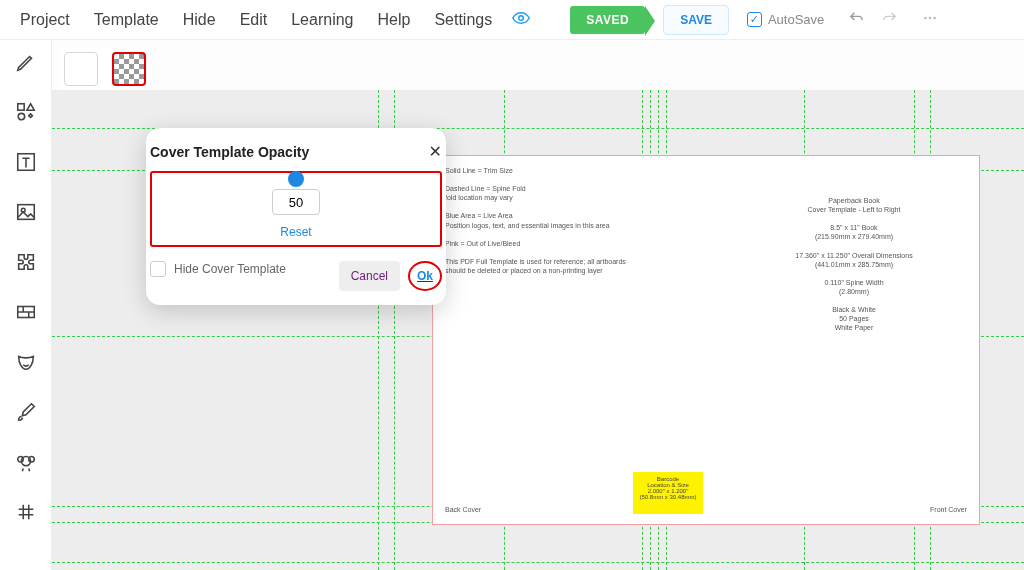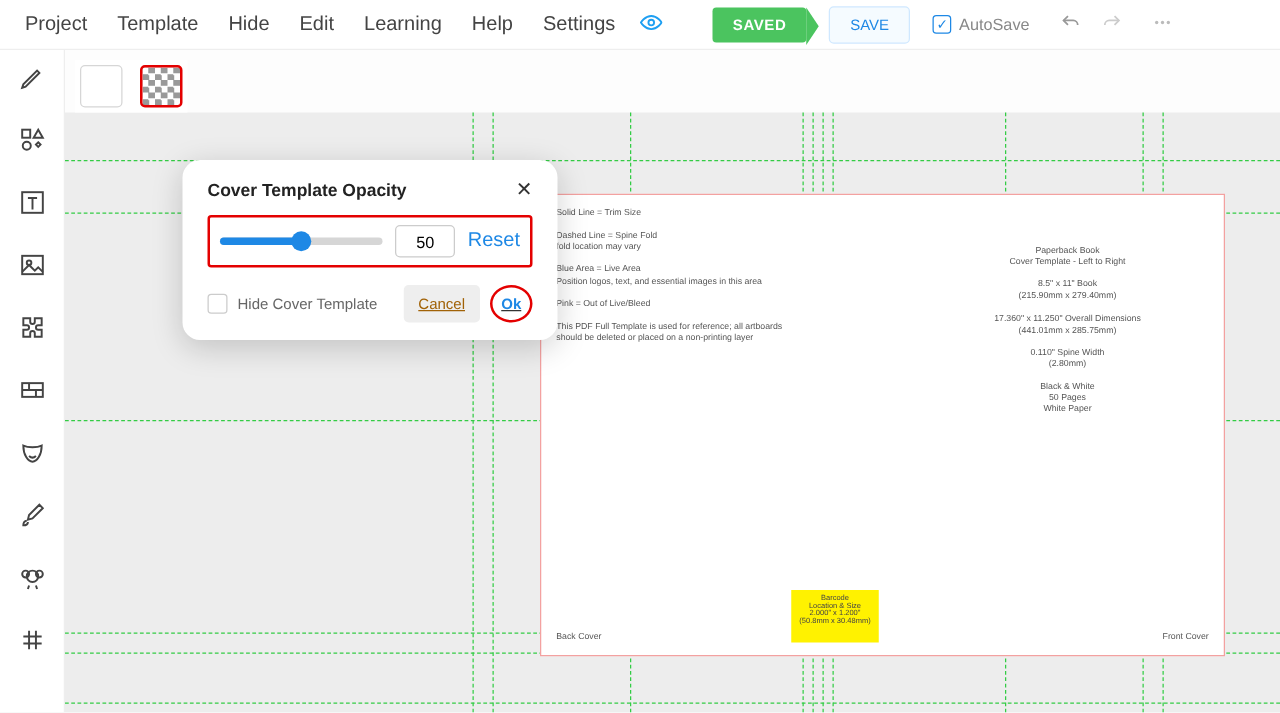--- a/index.html
+++ b/index.html
@@ -2,56 +2,56 @@
 <html><head>
 <meta charset="utf-8">
 <style>
   * { box-sizing: border-box; margin: 0; padding: 0; }
   body { font-family: -apple-system, BlinkMacSystemFont, "Segoe UI", Arial, sans-serif; font-size: 13px; color: #333; background: #fff; width: 1024px; height: 570px; overflow: hidden; }
   .topbar { height: 40px; display: flex; align-items: center; padding: 0 10px; border-bottom: 1px solid #eee; gap: 4px; }
   .menu-item { padding: 6px 10px; cursor: pointer; color: #444; font-size: 16px; }
   .eye-icon { color: #1e9ff2; margin-left: 6px; margin-right: 36px; }
   .saved-btn { background: #4bc45f; color: #fff; font-weight: 700; padding: 7px 16px; border-radius: 3px; letter-spacing: .5px; font-size: 12px; position: relative; }
   .saved-btn::after { content:""; position:absolute; right:-10px; top:0; bottom:0; width:0; border-left:10px solid #4bc45f; border-top:15px solid transparent; border-bottom:15px solid transparent; }
-  .save-btn { margin-left: 14px; color: #1e88e5; font-weight: 400; padding: 7px 16px; border:1px solid #cfe8ff; border-radius:4px; background:#f5fbff; font-size:12px;}
+  .save-btn { margin-left: 14px; color: #1e88e5; font-weight: 700; padding: 7px 16px; border:1px solid #cfe8ff; border-radius:4px; background:#f5fbff; font-size:12px;}
   .autosave { display:flex; align-items:center; gap:6px; margin-left: 14px; color:#888; }
   .autosave-check { width:15px; height:15px; border:1px solid #1e88e5; border-radius:3px; display:flex; align-items:center; justify-content:center; color:#1e88e5; font-size:11px; }
   .undo-redo { display:flex; align-items:center; gap:16px; margin-left: 20px; color:#999; }
   .more-dots { margin-left: 20px; color:#bbb; }
   .app-body { display:flex; height: calc(100% - 40px); }
   .sidebar { width: 52px; background:#fff; border-right:1px solid #eee; display:flex; flex-direction:column; align-items:center; padding-top:10px; gap:26px; }
   .side-ico { width:24px; height:24px; color:#444; display:flex; align-items:center; justify-content:center; }
   .side-ico svg { width:22px; height:22px; stroke:#444; fill:none; stroke-width:1.7; }
   .canvas-wrap { flex:1; position:relative; background:#fdfdfd; }
   .tool-row { position:absolute; top:8px; left:8px; display:flex; gap:14px; z-index:3; background:#fff; padding:4px; }
   .tool-swatch { width:34px; height:34px; border:1px solid #d6d6d6; border-radius:4px; background:#fff; }
   .tool-checker { width:34px; height:34px; border:2px solid #e40000; border-radius:4px; background:
     repeating-conic-gradient(#999 0 25%, #fff 0 50%) 50%/10px 10px; }
   .canvas { position:absolute; inset:0; background:#ededed; margin-top:50px; }
   .grid-h, .grid-v { position:absolute; background:transparent; }
   .grid-h { left:0; right:0; height:0; border-top:1.5px dashed #33cc44; }
   .grid-v { top:0; bottom:0; width:0; border-left:1.5px dashed #33cc44; }
   .cover-area { position:absolute; left:380px; top:65px; width:548px; height:370px; background:#fff; border:1.5px solid #f3a1a0; }
   .cover-txt { position:absolute; font-size:7px; color:#555; line-height:1.3; }
   .barcode-box { position:absolute; left:200px; top:316px; width:70px; height:42px; background:#fff200; font-size:6px; text-align:center; padding-top:4px; color:#444; }
-  .dialog { position:absolute; left:94px; top:88px; width:300px; background:#fff; border-radius:14px; box-shadow: 0 6px 25px rgba(0,0,0,0.18); padding:14px 20px; z-index:10; }
+  .dialog { position:absolute; left:94px; top:88px; width:300px; background:#fff; border-radius:14px; box-shadow: 0 6px 25px rgba(0,0,0,0.18); padding:14px 4px; z-index:10; }
   .dlg-title-row { display:flex; justify-content:space-between; align-items:center; margin-bottom:10px; }
   .dlg-title { font-weight:700; font-size:14px; color:#222; }
   .dlg-close { font-size:16px; color:#333; cursor:pointer; }
-  .slider-row { display:flex; align-items:center; gap:10px; border:2px solid #e40000; padding:6px 8px; border-radius:3px; margin-bottom:14px; }
+  .slider-row { display:flex; align-items:center; gap:10px; border:2px solid #e40000; padding:6px 8px; border-radius:3px; margin-bottom:14px;flex-direction:column; }
   .slider { flex:1; position:relative; height:6px; background:#d6d6d6; border-radius:3px; }
   .slider-fill { position:absolute; left:0; top:0; bottom:0; width:50%; background:#1e88e5; border-radius:3px; }
   .slider-thumb { position:absolute; left:50%; top:50%; width:16px; height:16px; background:#1e88e5; border-radius:50%; transform:translate(-50%,-50%); }
   .slider-input { width:48px; height:26px; border:1px solid #ccc; border-radius:4px; text-align:center; font-size:13px; }
-  .reset-link { color:#1e88e5; font-size:16px; cursor:pointer; }
-  .dlg-bottom { display:flex; justify-content:space-between; align-items:center; margin-top:6px; }
+  .reset-link { color:#1e88e5; font-size:12px; cursor:pointer; }
+  .dlg-bottom { display:flex; justify-content:space-between; align-items:flex-start; margin-top:6px; }
   .hide-tpl { display:flex; align-items:center; gap:8px; color:#666; font-size:12px; }
   .hide-check { width:16px; height:16px; border:1px solid #ccc; border-radius:3px; }
   .dlg-btns { display:flex; gap:8px; }
-  .btn-cancel { background:#eee; color:#a16207; padding:5px 12px; border-radius:4px; font-size:12px; border:none;text-decoration:underline; }
+  .btn-cancel { background:#eee; color:#701a75; padding:5px 12px; border-radius:4px; font-size:12px; border:none; }
   .btn-ok { color:#1e88e5; padding:5px 10px; border-radius:4px; font-size:12px; border:none; background:transparent; font-weight:600; }
   .ok-ring { border:2.5px solid #e40000; border-radius:50%; width:34px; height:30px; display:flex; align-items:center; justify-content:center;text-decoration:underline; }
 </style>
 </head>
 <body>
 
 <div class="topbar">
   <span class="menu-item">Project</span>
   <span class="menu-item">Template</span>
   <span class="menu-item">Hide</span>

